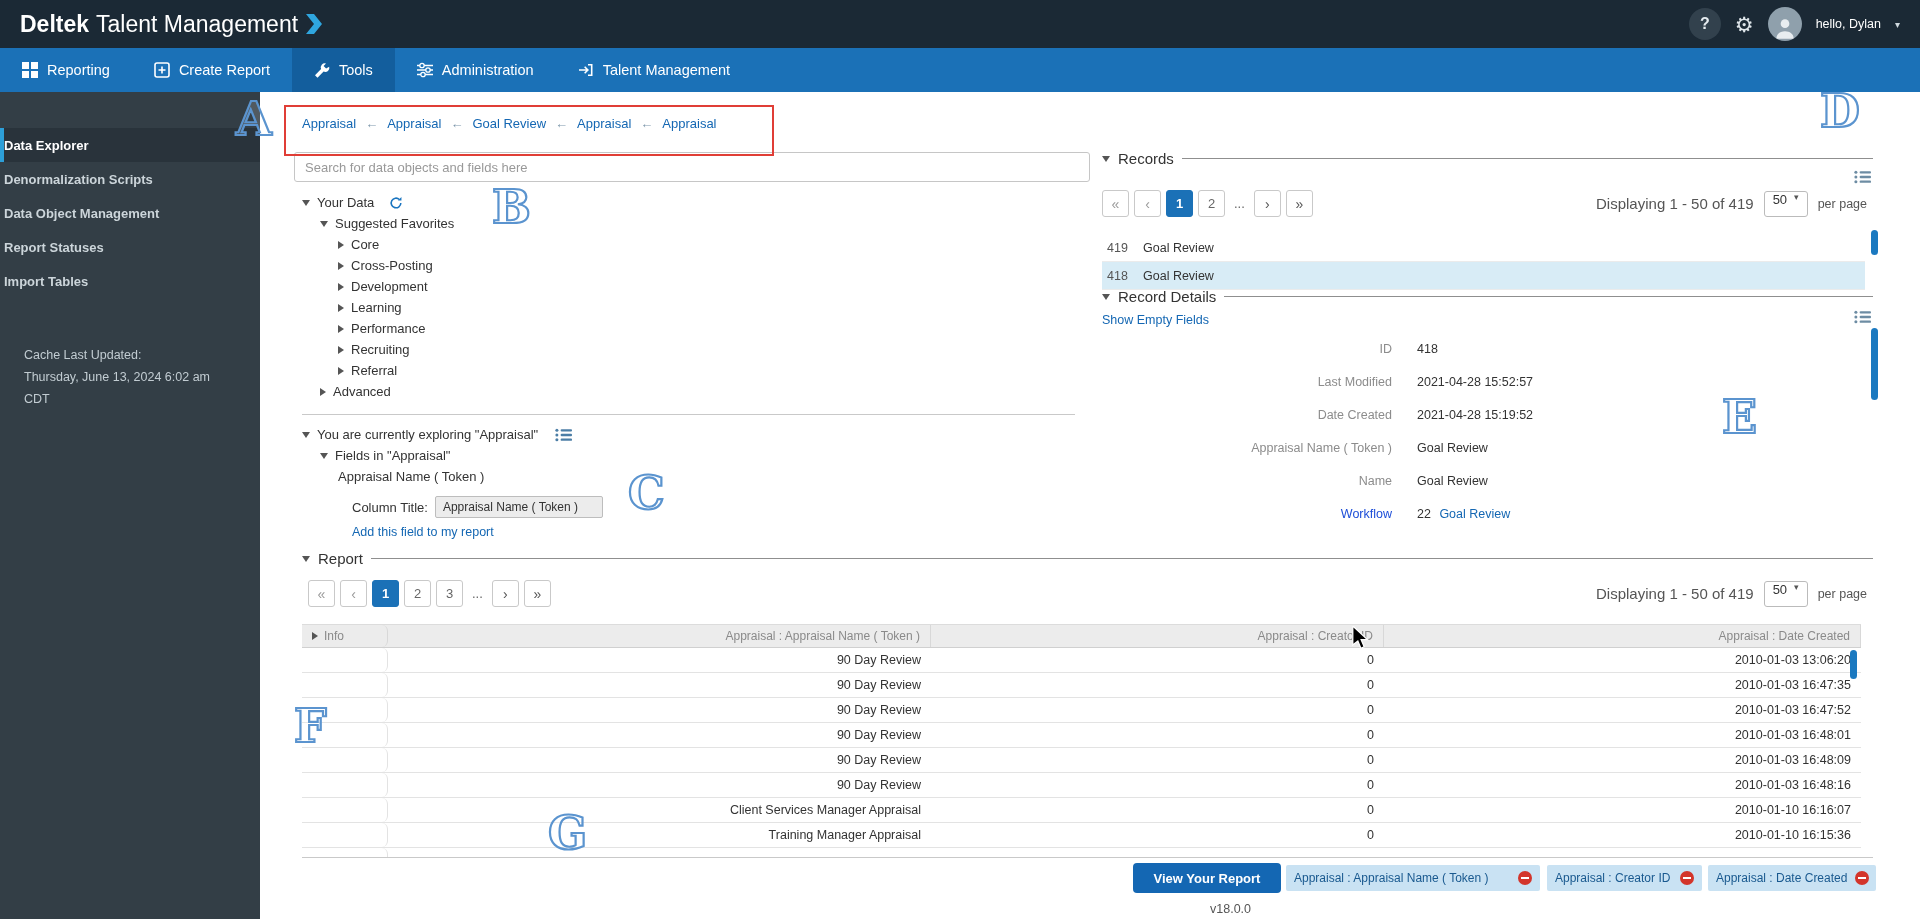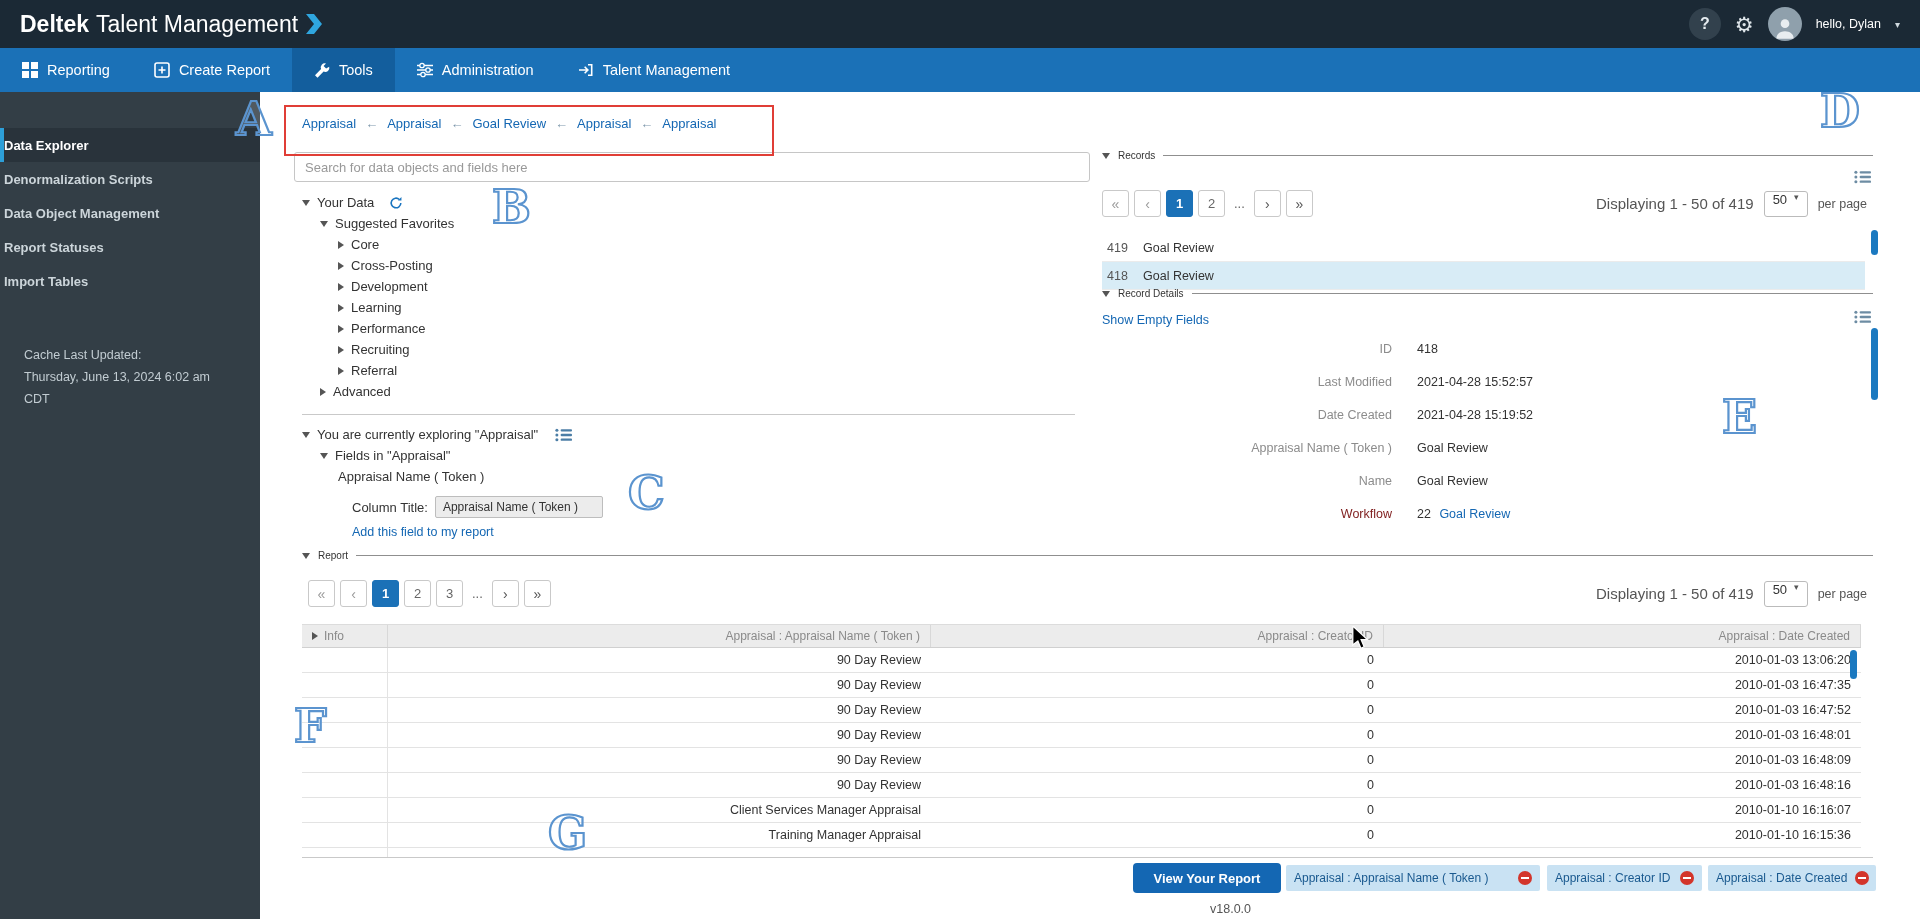--- a/index.html
+++ b/index.html
@@ -53,21 +53,21 @@
   #div-tree{left:42px;top:322px;width:773px;}
   
   .exploring{position:absolute;left:42px;top:332px;font-size:13px;}
   .exp-row{height:21px;display:flex;align-items:center;gap:7px;white-space:nowrap;}
   .exp-list-icon{margin-left:10px;display:flex;align-items:center;cursor:pointer;}
   .exp-col-row{margin:9px 0 0 50px;display:flex;align-items:center;gap:7px;}
   .column-input{background:#ececec;border:1px solid #bdbdbd;border-radius:2px;font-size:12px;padding:3px 7px;
     color:#333;width:152px;font-family:inherit;}
   .add-link{display:inline-block;margin:7px 0 0 50px;color:#1467b3;font-size:12.5px;cursor:pointer;text-decoration:none;}
   
-  .section-header{position:absolute;display:flex;align-items:center;gap:8px;font-size:10px;color:#333;white-space:nowrap;}
+  .section-header{position:absolute;display:flex;align-items:center;gap:8px;font-size:15px;color:#333;white-space:nowrap;}
   .section-line{flex:1;height:1px;background:#8f8f8f;}
   #records-header{left:842px;top:58px;width:771px;}
   #details-header{left:842px;top:196px;width:771px;}
   #report-header{left:42px;top:458px;width:1571px;}
   .list-icon{position:absolute;cursor:pointer;}
   #records-list-icon{left:1594px;top:78px;}
   #details-list-icon{left:1594px;top:218px;}
   
   .pg-wrap{position:absolute;display:flex;align-items:center;justify-content:space-between;}
   #records-pg{left:842px;top:98px;width:765px;}
@@ -92,30 +92,30 @@
   .record-row.selected{background:#d8ecf6;}
   .scroll-thumb{position:absolute;width:7px;background:#1b79c0;border-radius:4px;cursor:pointer;}
   #records-thumb{left:1611px;top:138px;height:25px;}
   #details-thumb{left:1611px;top:236px;height:72px;}
   #table-thumb{left:1590px;top:558px;height:29px;}
   .show-empty{position:absolute;left:842px;top:221px;font-size:12.5px;color:#1467b3;cursor:pointer;text-decoration:none;}
   
   .details{position:absolute;left:842px;top:240px;width:763px;}
   .detail-row{height:33px;display:flex;align-items:center;}
   .detail-label{width:290px;text-align:right;color:#8c8c8c;font-size:12.5px;white-space:nowrap;}
-  .detail-label.link{color:#7f1d1d;cursor:pointer;}
+  .detail-label.link{color:#1d4ed8;cursor:pointer;}
   .detail-value{margin-left:25px;color:#333;font-size:12.5px;white-space:nowrap;}
   .detail-value .vlink{color:#1467b3;cursor:pointer;margin-left:5px;}
   
   .report-table{position:absolute;left:42px;top:532px;width:1559px;height:233px;overflow:hidden;border-top:1px solid #dcdcdc;}
   .tr{display:flex;height:24px;border-bottom:1px solid #e3e3e3;font-size:12.5px;align-items:center;}
   .tr.head{height:22px;background:#ececec;color:#8a8a8a;font-size:12px;border-bottom:1px solid #d0d0d0;}
   .td{box-sizing:border-box;padding:0 10px;text-align:right;white-space:nowrap;overflow:hidden;height:100%;
     display:flex;align-items:center;justify-content:flex-end;}
-  .td.info{width:86px;justify-content:flex-start;border-right:1px solid #e3e3e3;gap:6px;}
+  .td.info{width:86px;justify-content:flex-start;border-right:1px solid #e3e3e3;gap:6px;border-radius:6px;}
   .tr.head .td{border-right:1px solid #d8d8d8;cursor:pointer;}
   .td.c1{width:543px;} .td.c2{width:453px;} .td.c3{width:477px;}
   
   #footer-div{left:42px;top:765px;width:1571px;}
   .view-report-btn{position:absolute;left:873px;top:771px;width:148px;height:30px;background:#1467b3;color:#fff;
     border:none;border-radius:4px;font-size:13px;font-weight:700;font-family:inherit;cursor:pointer;}
   .chip{position:absolute;top:773px;height:26px;background:#c9e2f3;color:#19598f;font-size:12px;display:flex;
     align-items:center;justify-content:space-between;gap:8px;padding:0 8px;box-sizing:border-box;border-radius:2px;cursor:default;white-space:nowrap;}
   #chip1{left:1026px;width:254px;} #chip2{left:1287px;width:155px;} #chip3{left:1448px;width:168px;}
   .minus{width:14px;height:14px;border-radius:50%;background:#d3352b;position:relative;flex:none;cursor:pointer;}

